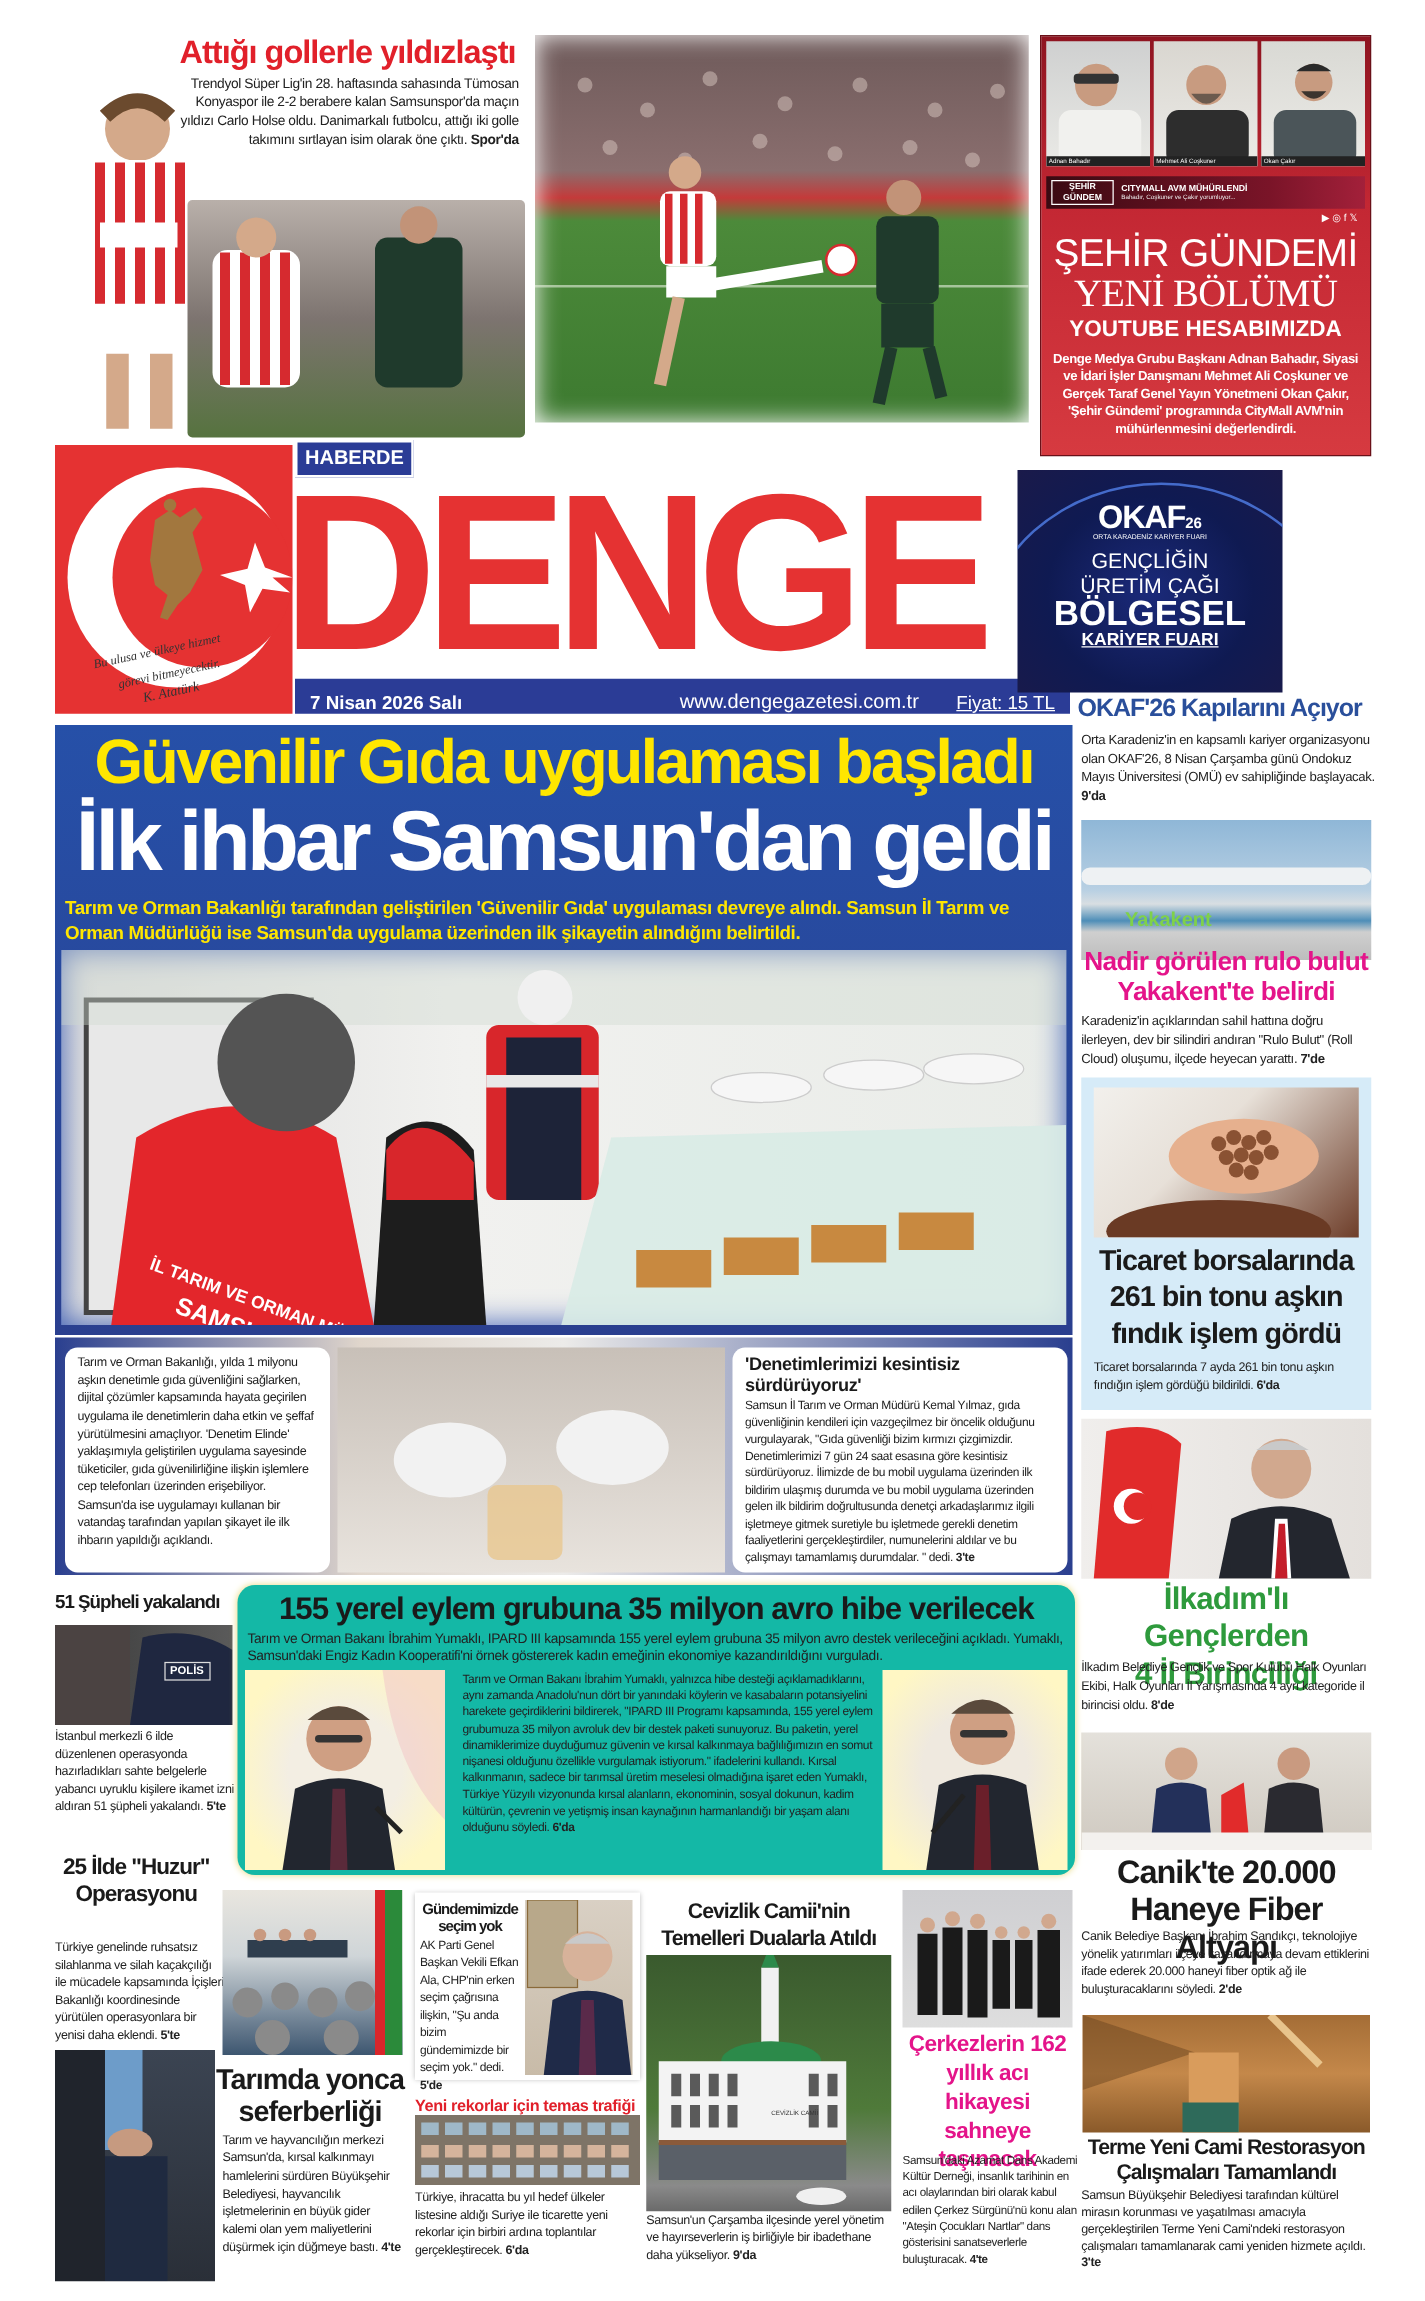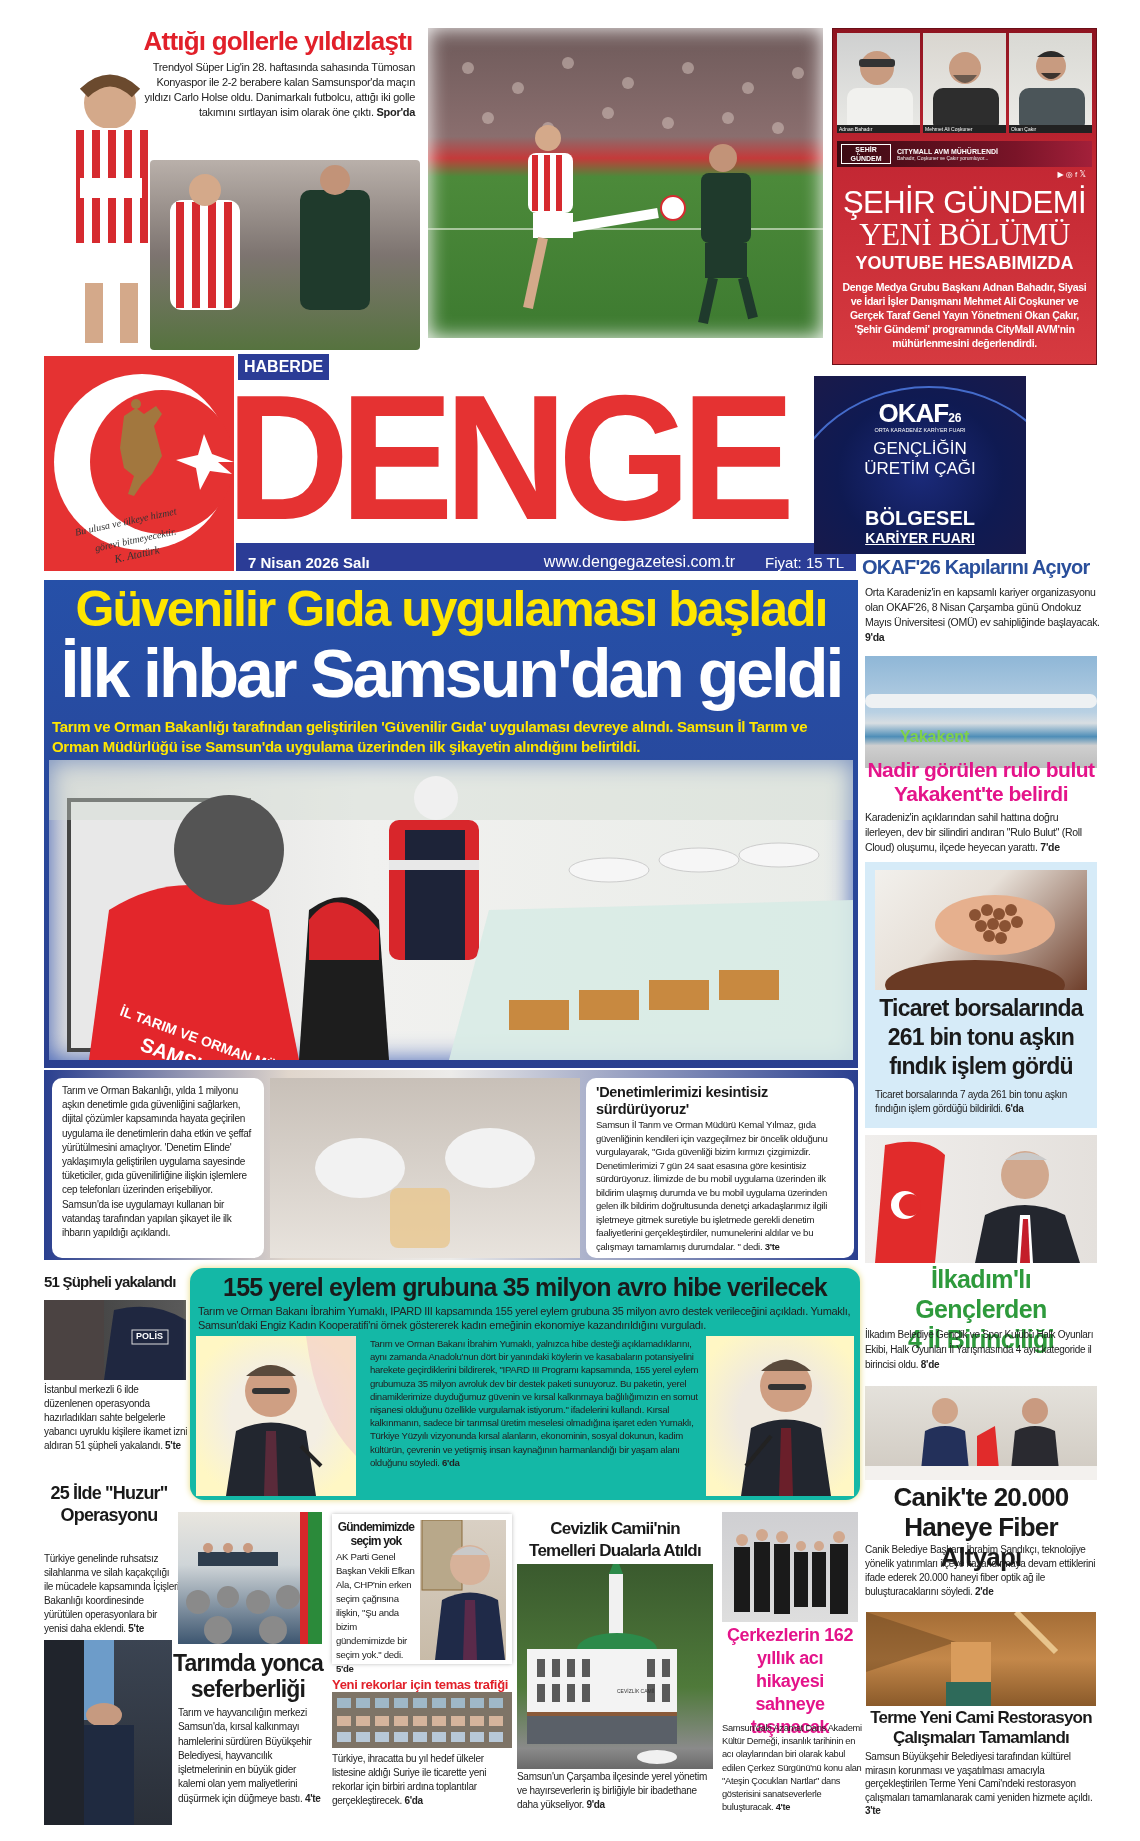--- a/index.html
+++ b/index.html
@@ -176,34 +176,34 @@
     </svg>
     <div style="position:absolute;left:30px;top:160px;color:#333;font-family:'Liberation Serif',serif;font-style:italic;font-size:10px;transform:rotate(-12deg);">Bu ulusa ve ülkeye hizmet</div>
     <div style="position:absolute;left:50px;top:178px;color:#333;font-family:'Liberation Serif',serif;font-style:italic;font-size:10px;transform:rotate(-12deg);">görevi bitmeyecektir.</div>
     <div style="position:absolute;left:70px;top:192px;color:#333;font-family:'Liberation Serif',serif;font-style:italic;font-size:11px;transform:rotate(-12deg);">K. Atatürk</div>
   </div>
   <div class="abs haberde" style="left:236px;top:352px;">HABERDE</div>
   <div class="abs denge" style="left:226px;top:378px;">DENGE</div>
   <div class="abs dateline" style="left:236px;top:543px;width:620px;height:28px;">
     <span style="flex:1;">7 Nisan 2026 Salı</span>
     <span style="font-weight:normal;font-size:16px;margin-right:30px;">www.dengegazetesi.com.tr</span>
-    <span style="font-weight:normal;font-size:15px;">Fiyat: 15 TL</span>
+    <span style="font-weight:normal;font-size:15px;text-decoration:underline;">Fiyat: 15 TL</span>
   </div>
 </header>
 
 <section>
   <div class="abs" style="left:814px;top:376px;width:212px;height:178px;background:radial-gradient(ellipse at 50% 55%,#1b2a7a 0%,#0f1a52 55%,#1a1a4a 100%);text-align:center;color:#fff;overflow:hidden;">
     <div style="position:absolute;left:-30px;top:10px;width:290px;height:260px;border-radius:50%;border:2px solid #5a8fff;opacity:0.7;"></div>
     <div style="position:relative;margin-top:22px;">
       <span style="font-weight:900;font-size:26px;letter-spacing:-1px;">OKAF</span><span style="font-size:12px;font-weight:bold;">26</span>
     </div>
     <div style="position:relative;font-size:5.5px;margin-top:-2px;">ORTA KARADENİZ KARİYER FUARI</div>
     <div style="position:relative;font-size:17px;margin-top:6px;line-height:20px;">GENÇLİĞİN</div>
     <div style="position:relative;font-size:17px;line-height:20px;">ÜRETİM ÇAĞI</div>
-    <div style="position:relative;font-size:20px;font-weight:900;line-height:24px;margin-top:27px;">BÖLGESEL</div>
+    <div style="position:relative;font-size:28px;font-weight:900;line-height:24px;">BÖLGESEL</div>
     <div style="position:relative;font-size:14px;font-weight:900;line-height:17px;text-decoration:underline;">KARİYER FUARI</div>
   </div>
   <h3 class="abs cond" style="left:862px;top:556px;width:240px;color:#2a4f9b;font-weight:bold;font-size:20px;letter-spacing:-0.8px;">OKAF'26 Kapılarını Açıyor</h3>
   <p class="abs body-text cond" style="left:865px;top:585px;width:235px;">
     <span>Orta Karadeniz'in en kapsamlı kariyer organizasyonu olan OKAF'26, 8 Nisan Çarşamba günü Ondokuz Mayıs Üniversitesi (OMÜ) ev sahipliğinde başlayacak.</span>
     <span class="ref">9'da</span>
   </p>
 </section>
 
 <section class="abs main-box" style="left:44px;top:580px;width:814px;height:488px;">

